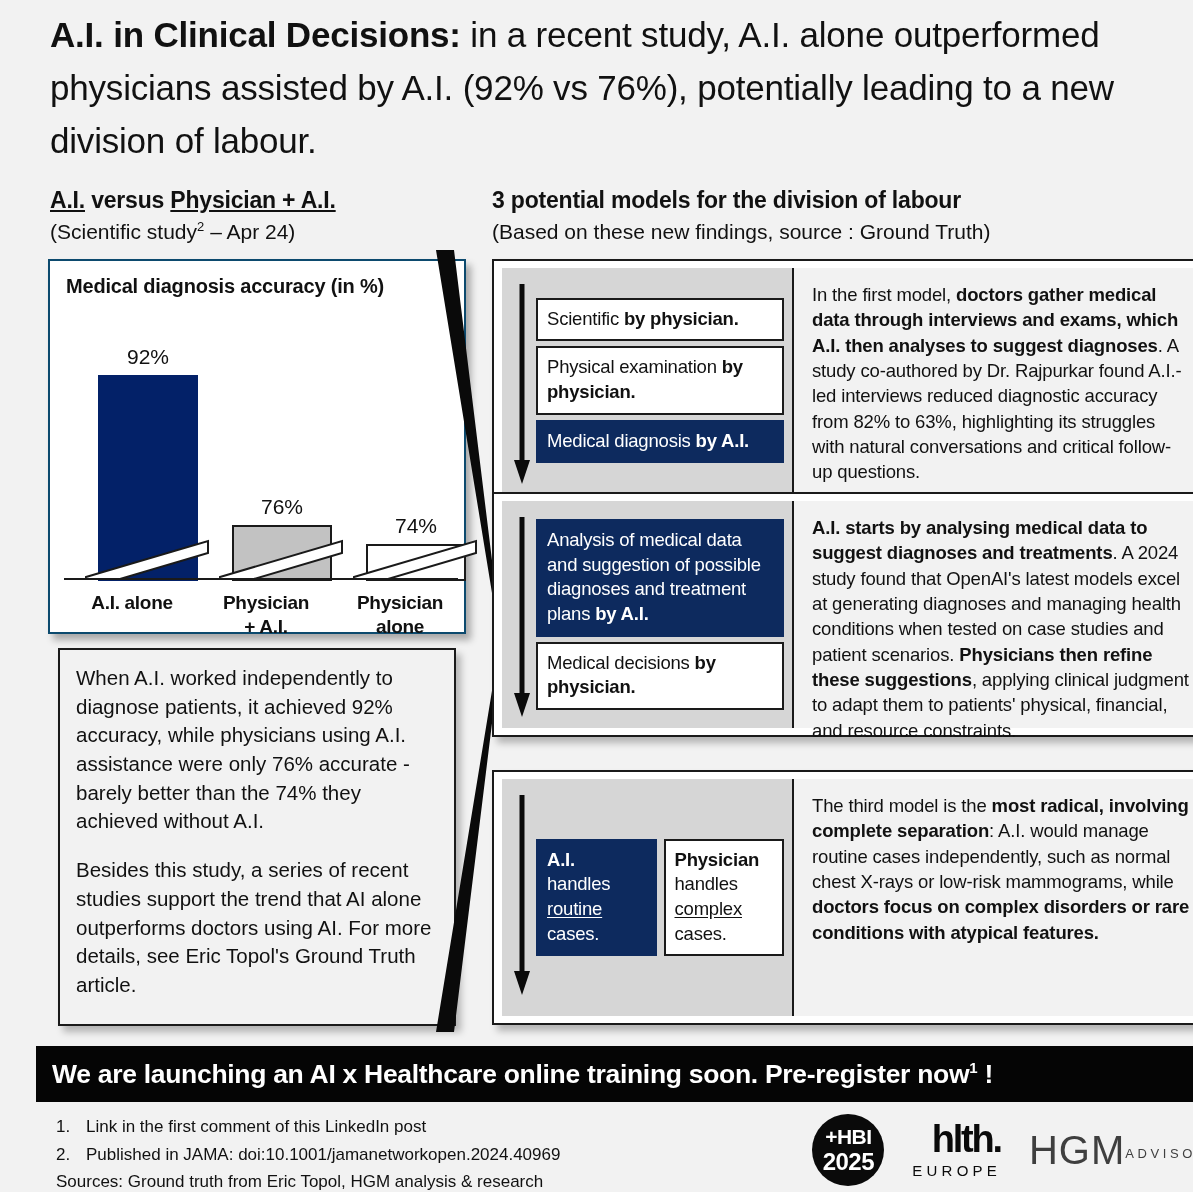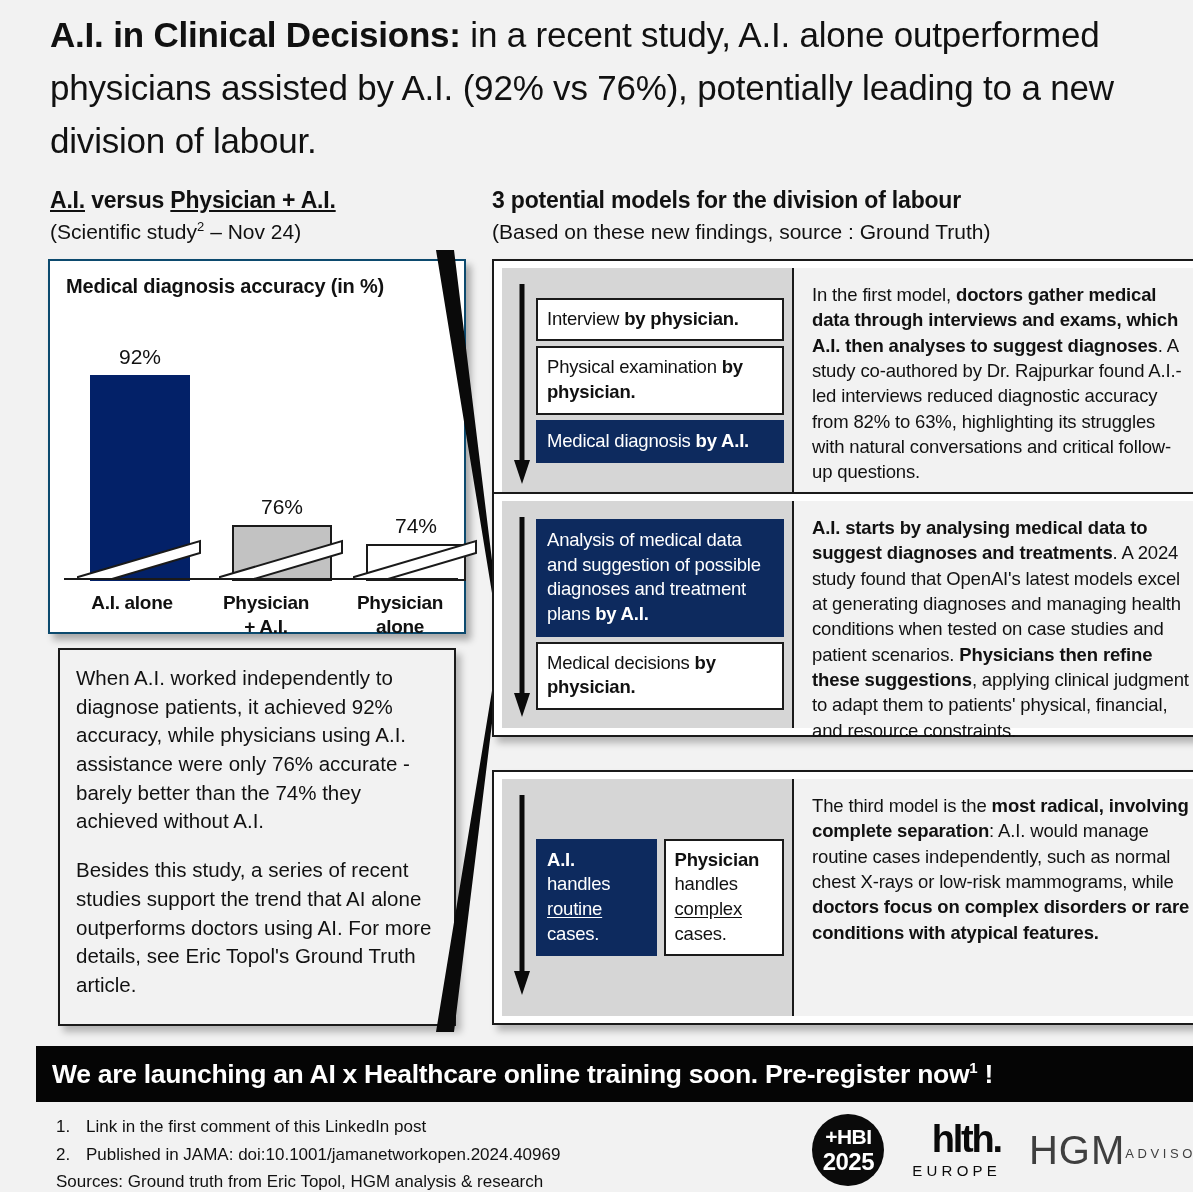--- a/index.html
+++ b/index.html
@@ -151,28 +151,28 @@
 
   <div id="headline">
     <b>A.I. in Clinical Decisions:</b><span> in a recent study, A.I. alone outperformed physicians assisted by A.I. (92% vs 76%), potentially leading to a new division of labour.</span>
   </div>
 
   <div id="left-head">
     <div class="sec-title">
       <span class="u">A.I.</span><span> versus </span><span class="u">Physician + A.I.</span>
     </div>
     <div class="sec-sub">
-      <span>(Scientific study</span><sup>2</sup><span> – Nov 24)</span>
+      <span>(Scientific study</span><sup>2</sup><span> – Apr 24)</span>
     </div>
   </div>
 
   <div id="chart-card">
     <div id="chart-title">Medical diagnosis accuracy (in %)</div>
     <div id="plot">
-        <div class="bar-col" style="left: 24px; height: 268px;">
+        <div class="bar-col" style="left: 32px; height: 268px;">
           <div class="bar navy" style="height: 205.92px;"></div>
           <div class="bar-value" style="bottom: 211.92px;">92%</div>
           <svg class="slash" viewBox="0 0 132 48">
             <polygon points="4,46 126,10 126,22 4,58" fill="#ffffff" stroke="#1a1a1a" stroke-width="2"></polygon>
           </svg>
         </div>
         <div class="bar-col" style="left: 166px; height: 268px;">
           <div class="bar gray" style="height: 56.16px;"></div>
           <div class="bar-value" style="bottom: 62.16px;">76%</div>
           <svg class="slash" viewBox="0 0 132 48">
@@ -217,21 +217,21 @@
     <div class="sec-sub">(Based on these new findings, source : Ground Truth)</div>
   </div>
 
   <div class="model-card" id="model-1">
     <div class="flow-pane">
       <svg class="flow-arrow" viewBox="0 0 16 200" preserveAspectRatio="none">
         <line x1="8" y1="0" x2="8" y2="183" stroke="#0a0a0a" stroke-width="5"></line>
         <polygon points="8,200 0,176 16,176" fill="#0a0a0a"></polygon>
       </svg>
       <div class="steps">
-          <div class="flow-box"><span>Interview </span><b>by physician.</b></div>
+          <div class="flow-box"><span>Scientific </span><b>by physician.</b></div>
           <div class="flow-box"><span>Physical examination </span><b>by physician.</b></div>
           <div class="flow-box navy"><span>Medical diagnosis </span><b>by A.I.</b></div>
         </div>
     </div>
     <div class="desc-pane"><span>In the first model, </span><b>doctors gather medical data through interviews and exams, which A.I. then analyses to suggest diagnoses</b><span>. A study co-authored by Dr. Rajpurkar found A.I.-led interviews reduced diagnostic accuracy from 82% to 63%, highlighting its struggles with natural conversations and critical follow-up questions.</span></div>
   </div>
 
   <div class="model-card" id="model-2">
     <div class="flow-pane">
       <svg class="flow-arrow" viewBox="0 0 16 200" preserveAspectRatio="none">

